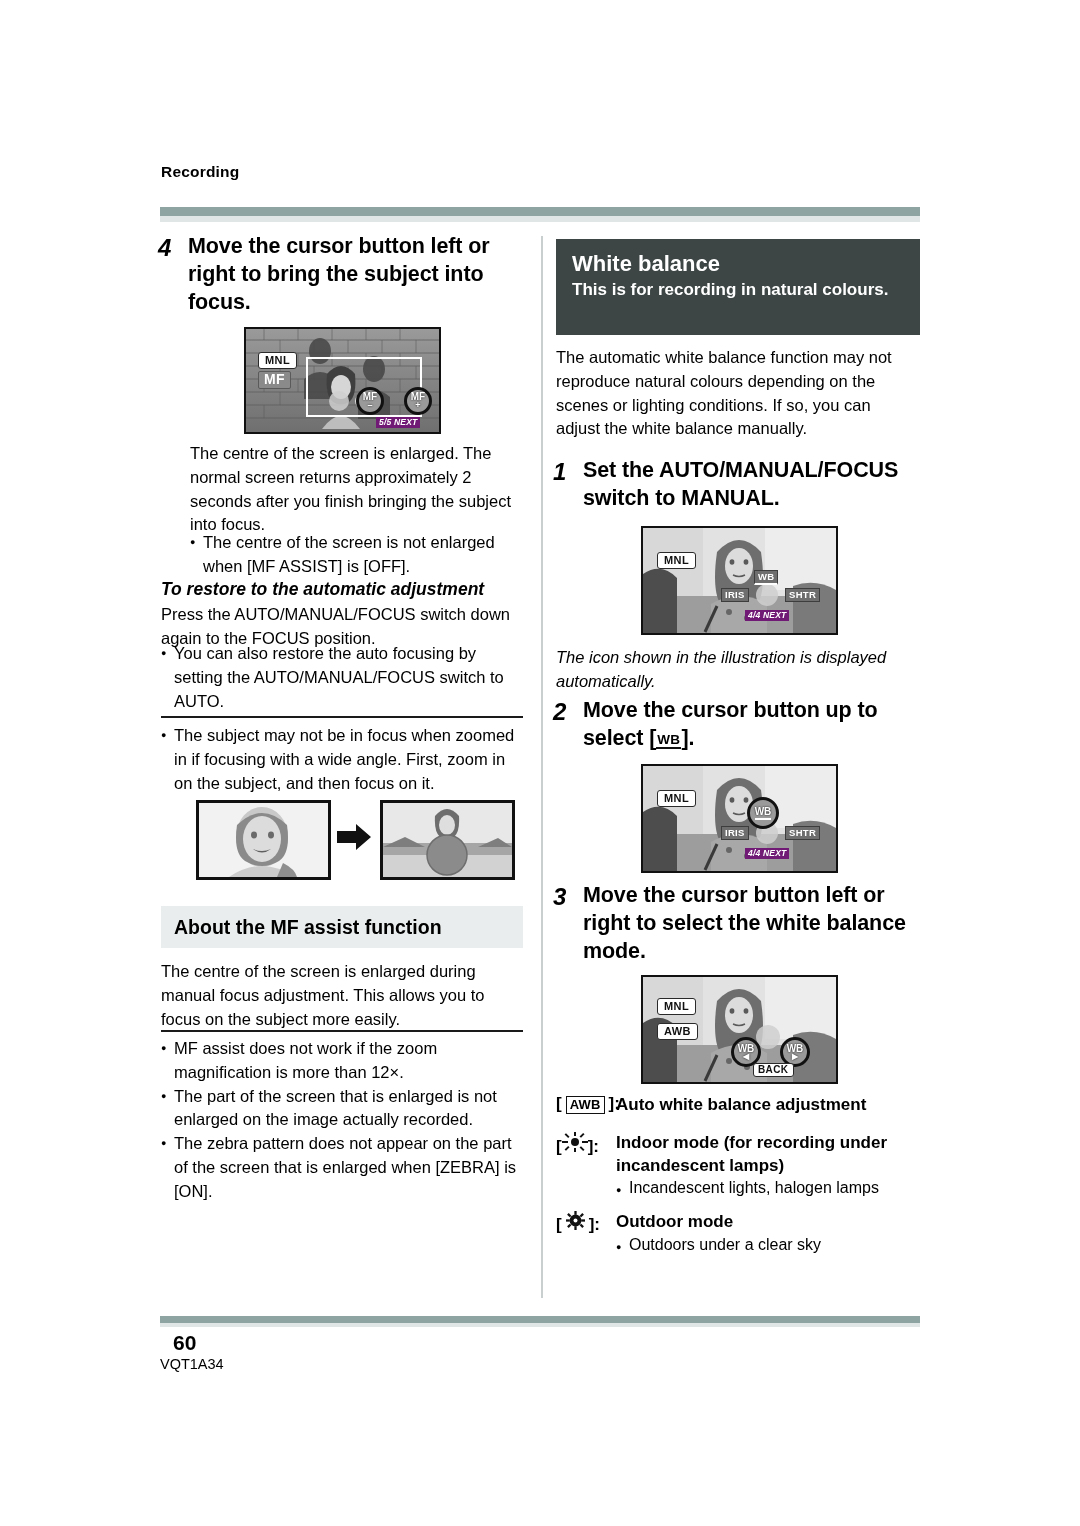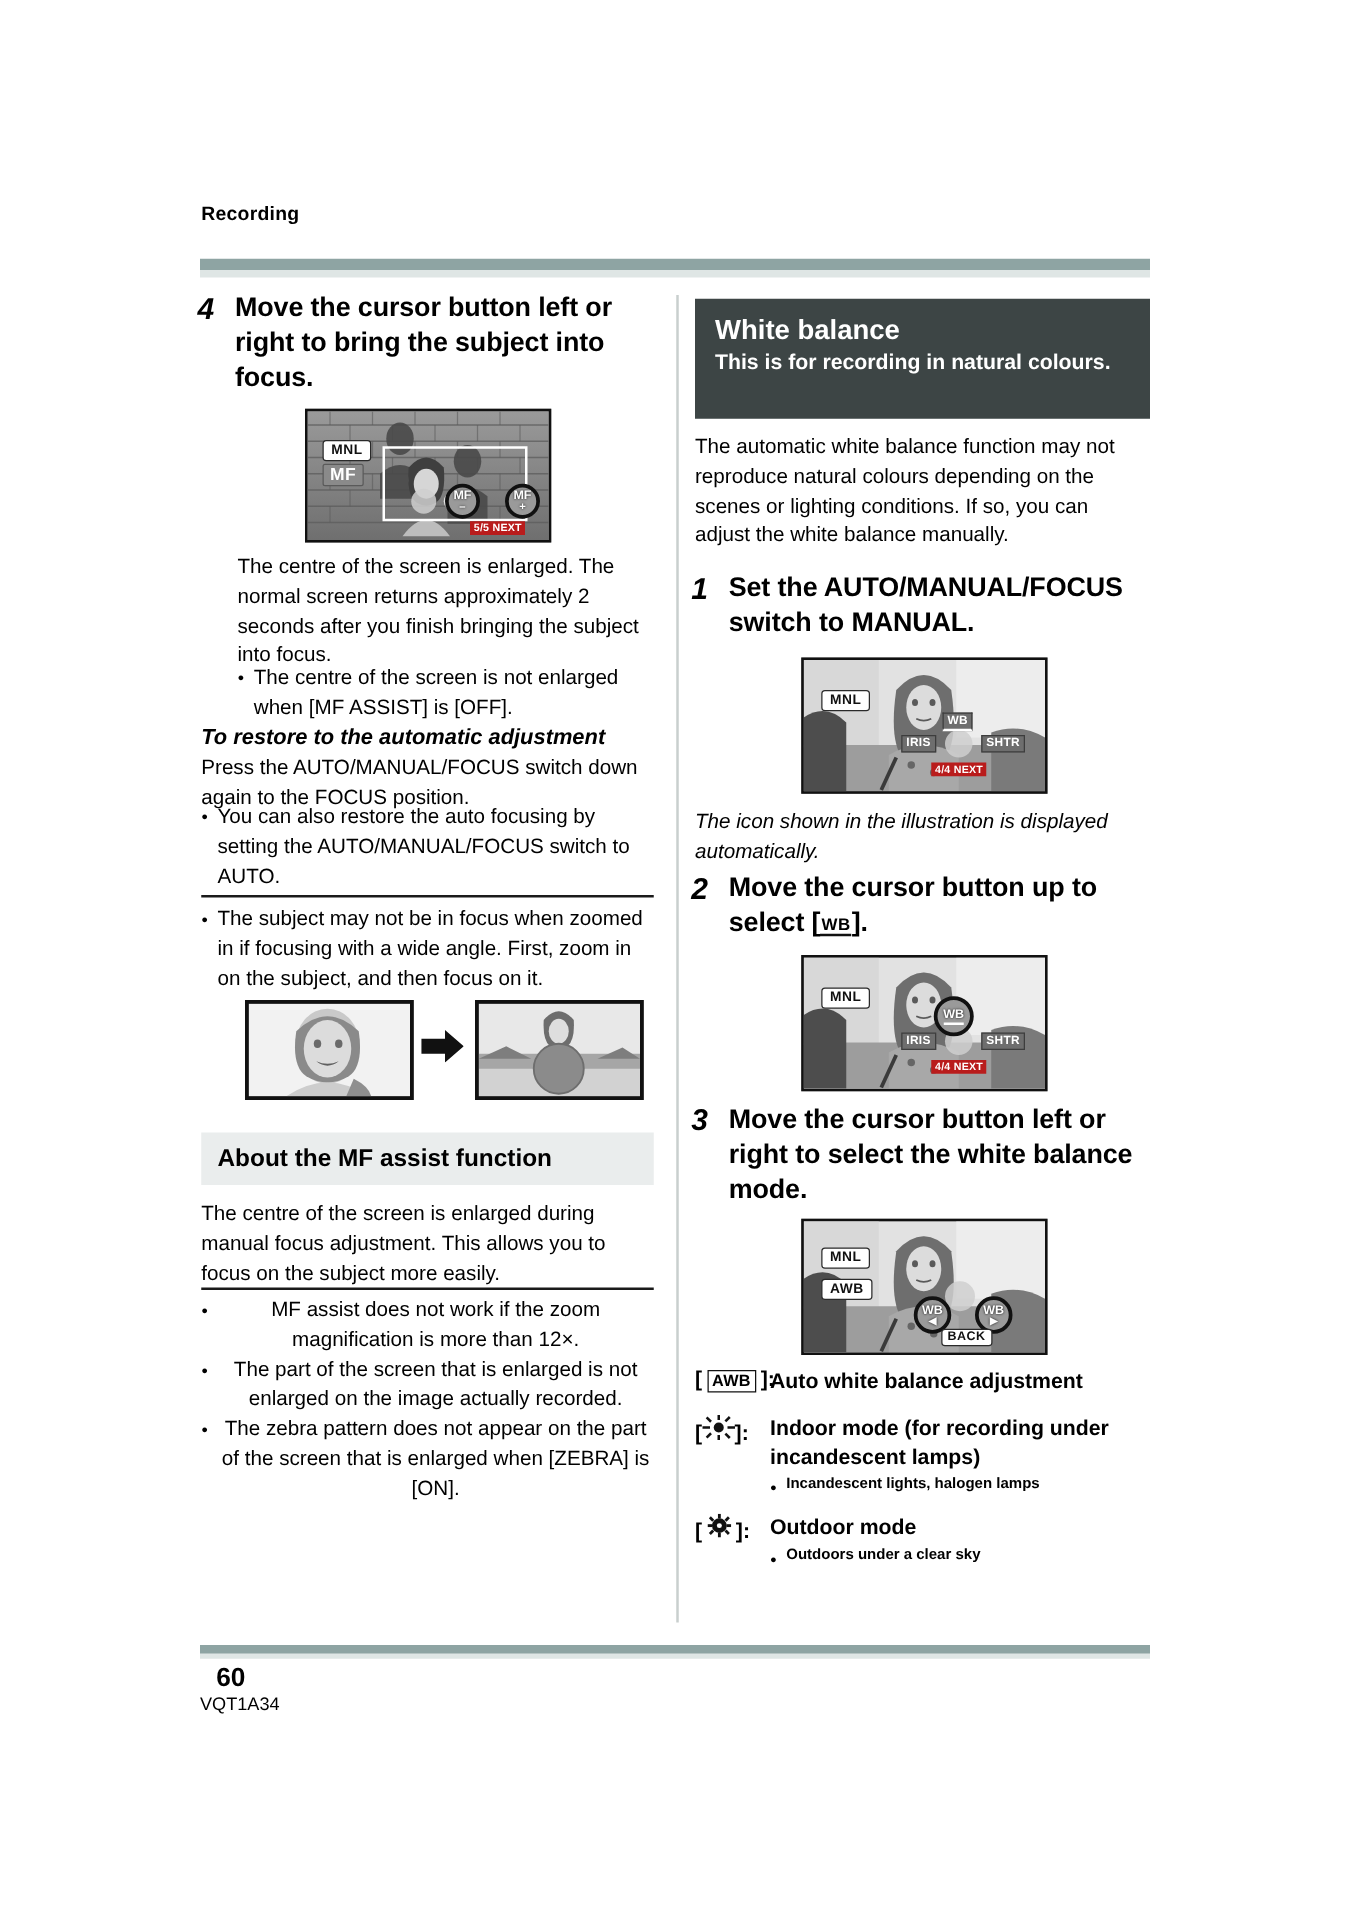--- a/index.html
+++ b/index.html
@@ -148,21 +148,21 @@
 
   .mode-row{
     position:absolute;display:flex;align-items:flex-start;
   }
   .mode-key{
     width:60px;flex:0 0 60px;font-size:17px;font-weight:bold;
     display:flex;align-items:baseline;
   }
   .mode-desc{font-size:17px;font-weight:bold;line-height:1.33;}
   .mode-sub{
-    font-size:12px;font-weight:bold;position:relative;padding-left:13px;margin-top:2px;
+    font-size:16px;font-weight:normal;position:relative;padding-left:13px;margin-top:2px;
   }
   .mode-sub::before{
     content:"\25CF";position:absolute;left:0;top:0;font-size:9px;line-height:2.5;
   }
 
   
   .lcd{
     position:absolute;border:2px solid #111;overflow:hidden;background:#8d8d8d;
   }
   .lcd .scene{position:absolute;left:0;top:0;right:0;bottom:0;}
@@ -183,22 +183,22 @@
     background:#9a9a9a;box-sizing:border-box;
   }
   .osd-ring span{color:#fff;font-size:10px;font-weight:bold;line-height:1;text-shadow:0 0 2px #000;}
   .osd-dot{
     position:absolute;border-radius:50%;background:#cfcfcf;opacity:.85;
   }
   .osd-frame{
     position:absolute;border:2px solid #fff;
   }
   .osd-exit{
-    position:absolute;background:#b91c1c;color:#fff;font-size:8.5px;font-weight:bold;
-    padding:1px 3px;line-height:1.05;letter-spacing:.2px;
+    position:absolute;background:#701a75;color:#fff;font-size:8.5px;font-weight:bold;
+    padding:1px 3px;line-height:1.05;letter-spacing:.2px;font-style:italic;
   }
 
   .photo{
     position:absolute;border:3px solid #111;overflow:hidden;background:#9b9b9b;
   }
   .arrow-right{
     position:absolute;width:0;height:0;
   }
 </style>
 </head>
@@ -348,21 +348,21 @@
   </div>
 
   <div class="sec-head" style="left:161px;top:906px;width:362px;height:42px;">
     <span>About the MF assist function</span>
   </div>
 
   <div class="body abs" style="left:161px;top:960px;width:355px;">The centre of the screen is enlarged during manual focus adjustment. This allows you to focus on the subject more easily.</div>
 
   <div class="hr-thin" style="left:161px;top:1030px;width:362px;"></div>
 
-  <ul class="bullet-list abs" style="left:161px;top:1037px;width:362px;text-align:center;">
+  <ul class="bullet-list abs" style="left:161px;top:1037px;width:362px;">
     <li>MF assist does not work if the zoom magnification is more than 12×.</li>
     <li>The part of the screen that is enlarged is not enlarged on the image actually recorded.</li>
     <li>The zebra pattern does not appear on the part of the screen that is enlarged when [ZEBRA] is [ON].</li>
   </ul>
 
   <div class="dark-head" style="left:556px;top:239px;width:364px;height:96px;">
     <div class="t1">White balance</div>
     <div class="t2">This is for recording in natural colours.</div>
   </div>
 

